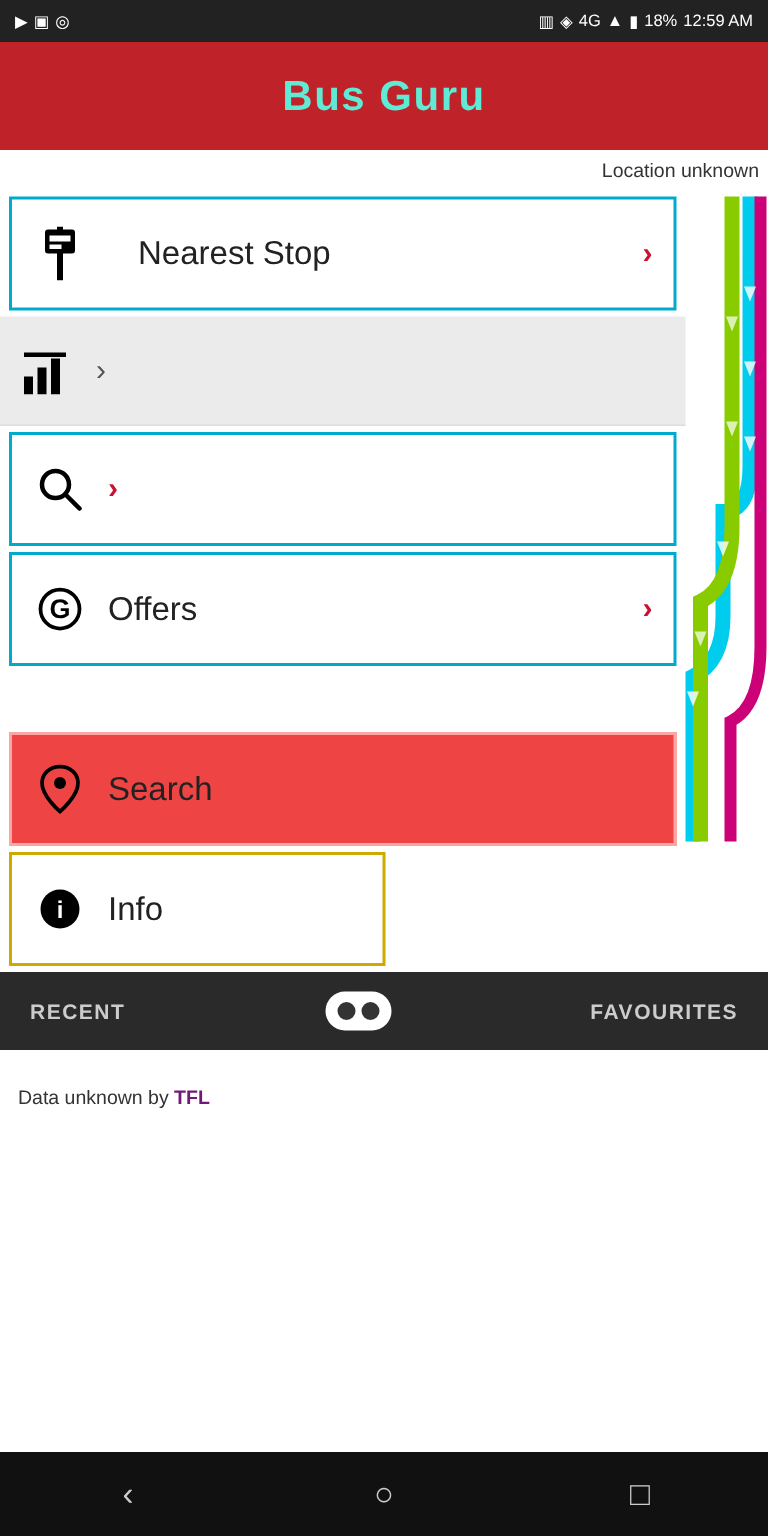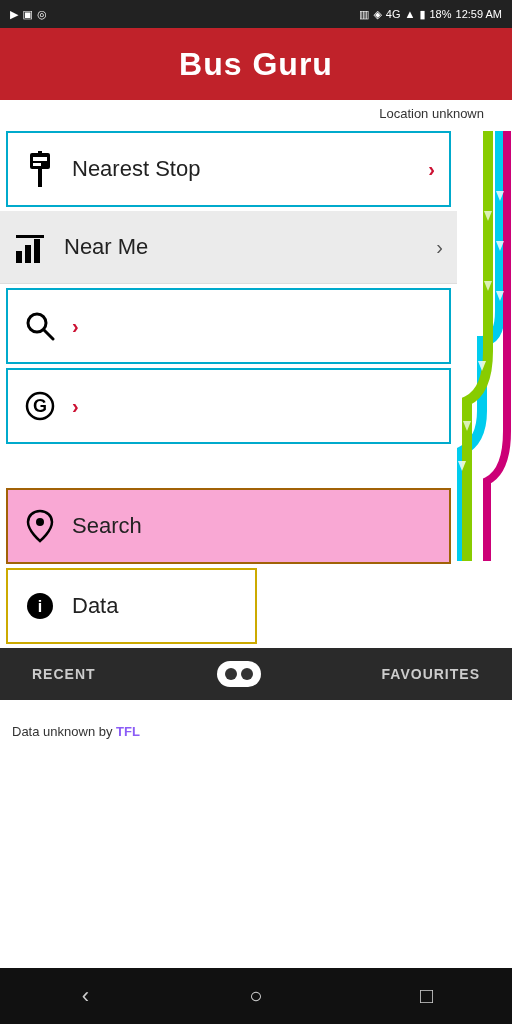--- a/index.html
+++ b/index.html
@@ -28,30 +28,30 @@
 
     
     .header {
       background: #c0222a;
       height: 72px;
       display: flex;
       align-items: center;
       justify-content: center;
     }
     .header-title {
-      color: #ffffff;
-      font-size: 32px;
+      color: #5eead4;
+      font-size: 28px;
       font-weight: bold;
       letter-spacing: 1px;
     }
 
     
     .location-bar {
       text-align: right;
-      padding: 6px 28px;
+      padding: 6px 6px;
       font-size: 13px;
       color: #333;
       background: #fff;
     }
 
     
     .main-content {
       position: relative;
       background: #fff;
     }
@@ -69,20 +69,21 @@
       cursor: pointer;
       background: #fff;
       border: 2px solid #00aacc;
       margin: 4px 6px;
       position: relative;
     }
 
     .menu-item.nearest-stop {
       border: 2px solid #00aacc;
       background: #fff;
+      gap: 20px;
     }
 
     .menu-item.near-me {
       border: none;
       border-bottom: 1px solid #ddd;
       background: #ebebeb;
       margin: 0 0 4px 0;
       padding: 18px 14px;
     }
 
@@ -90,22 +91,22 @@
       border: 2px solid #00aacc;
       background: #fff;
     }
 
     .menu-item.offers {
       border: 2px solid #00aacc;
       background: #fff;
     }
 
     .menu-item.search {
-      border: 2px solid #a16207;
-      background: #f9a8d4;
+      border: 2px solid #fca5a5;
+      background: #ef4444;
       margin-top: 44px;
     }
 
     .menu-item.info {
       border: 2px solid #ccaa00;
       background: #fff;
       width: 55%;
     }
 
     .menu-icon {
@@ -146,21 +147,21 @@
       right: 0;
     }
 
     
     .bottom-nav {
       background: #2a2a2a;
       height: 52px;
       display: flex;
       align-items: center;
       justify-content: space-between;
-      padding: 0 32px;
+      padding: 0 20px;
       margin-top: 0;
     }
     .bottom-nav-label {
       color: #ccc;
       font-size: 14px;
       font-weight: bold;
       letter-spacing: 1px;
       cursor: pointer;
     }
     .bottom-nav-logo {
@@ -183,21 +184,21 @@
       background: #333;
     }
 
     
     .footer {
       padding: 24px 12px 12px;
       font-size: 13px;
       color: #333;
     }
     .footer-tfl {
-      color: #8b5cf6;
+      color: #701a75;
       font-weight: bold;
     }
 
     
     .nav-bar {
       background: #111;
       height: 56px;
       display: flex;
       align-items: center;
       justify-content: space-around;
@@ -265,62 +266,62 @@
 
       <div class="menu-item near-me">
         <div class="menu-icon">
           <svg width="32" height="32" viewBox="0 0 32 32">
             <rect x="0" y="20" width="6" height="12" fill="#000"></rect>
             <rect x="9" y="14" width="6" height="18" fill="#000"></rect>
             <rect x="18" y="8" width="6" height="24" fill="#000"></rect>
             <rect x="0" y="4" width="28" height="3" fill="#000"></rect>
           </svg>
         </div>
-        <span class="menu-label">Near Me</span>
         <span class="near-me-chevron">›</span>
       </div>
 
       <div class="menu-item map">
         <div class="menu-icon">
           <svg width="30" height="30" viewBox="0 0 30 30">
             <circle cx="12" cy="12" r="9" fill="none" stroke="#000" stroke-width="3"></circle>
             <line x1="19" y1="19" x2="28" y2="28" stroke="#000" stroke-width="3" stroke-linecap="round"></line>
           </svg>
         </div>
         <span class="menu-chevron">›</span>
       </div>
 
       <div class="menu-item offers">
         <div class="menu-icon">
           <svg width="30" height="30" viewBox="0 0 30 30">
             <circle cx="15" cy="15" r="13" fill="none" stroke="#000" stroke-width="2.5"></circle>
             <text x="15" y="21" text-anchor="middle" font-size="18" font-weight="bold" fill="#000" font-family="Arial">G</text>
           </svg>
         </div>
+        <span class="menu-label">Offers</span>
         <span class="menu-chevron">›</span>
       </div>
 
       <div class="menu-item search">
         <div class="menu-icon">
           <svg width="28" height="34" viewBox="0 0 28 34">
             <path d="M14 2 C7 2 2 7 2 13 C2 22 14 32 14 32 C14 32 26 22 26 13 C26 7 21 2 14 2Z" fill="none" stroke="#000" stroke-width="2.5"></path>
             <circle cx="14" cy="13" r="4" fill="#000"></circle>
           </svg>
         </div>
         <span class="menu-label">Search</span>
       </div>
 
       <div class="menu-item info">
         <div class="menu-icon">
           <svg width="30" height="30" viewBox="0 0 30 30">
             <circle cx="15" cy="15" r="13" fill="#000"></circle>
             <text x="15" y="21" text-anchor="middle" font-size="16" font-weight="bold" fill="#fff" font-family="Arial">i</text>
           </svg>
         </div>
-        <span class="menu-label">Data</span>
+        <span class="menu-label">Info</span>
       </div>
 
     </div>
 
     <svg class="route-svg" viewBox="0 0 60 430" xmlns="http://www.w3.org/2000/svg" style="position:absolute;top:0;right:0;width:60px;height:430px;pointer-events:none;">
 
       <path d="M 48 0 L 48 180 Q 48 210 30 210 L 30 280 Q 30 310 10 320 L 10 430" fill="none" stroke="#00ccee" stroke-width="10" stroke-linecap="round"></path>
 
       <path d="M 36 0 L 36 220 Q 36 260 15 270 L 15 430" fill="none" stroke="#88cc00" stroke-width="10" stroke-linecap="round"></path>
 

